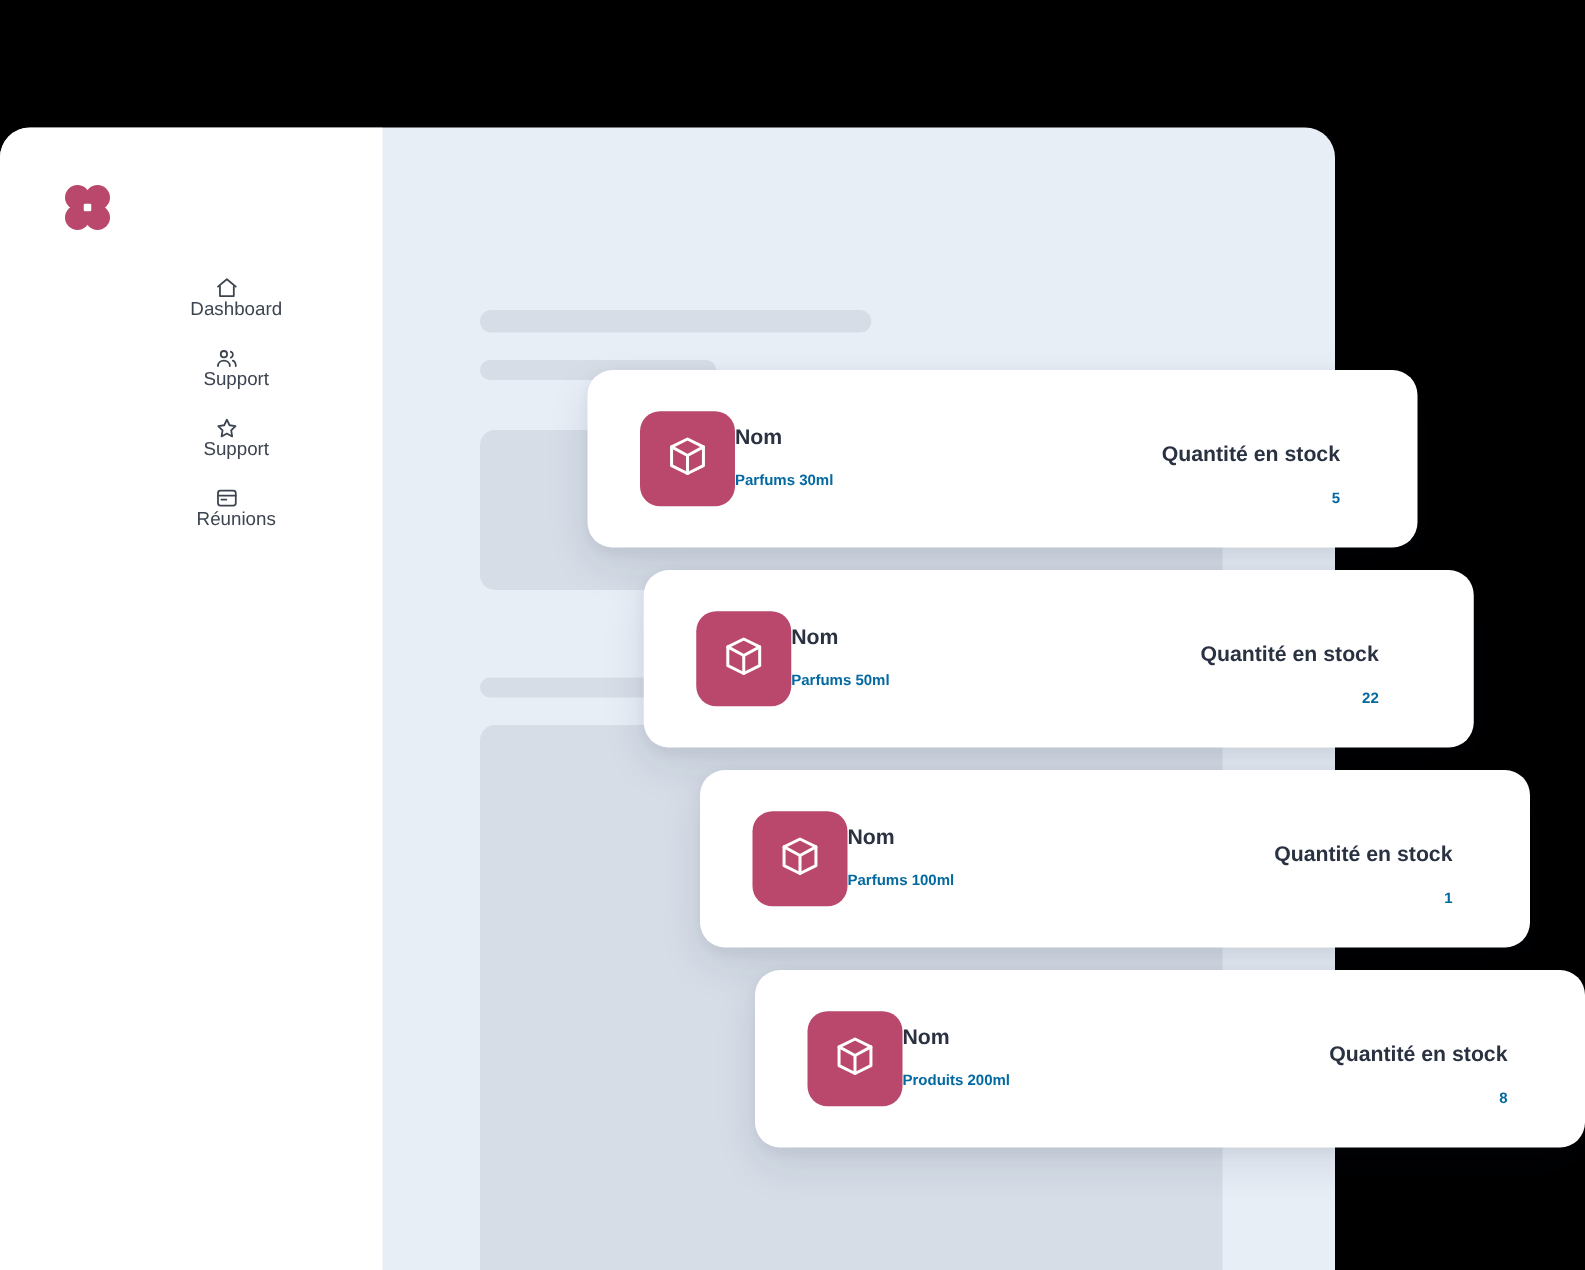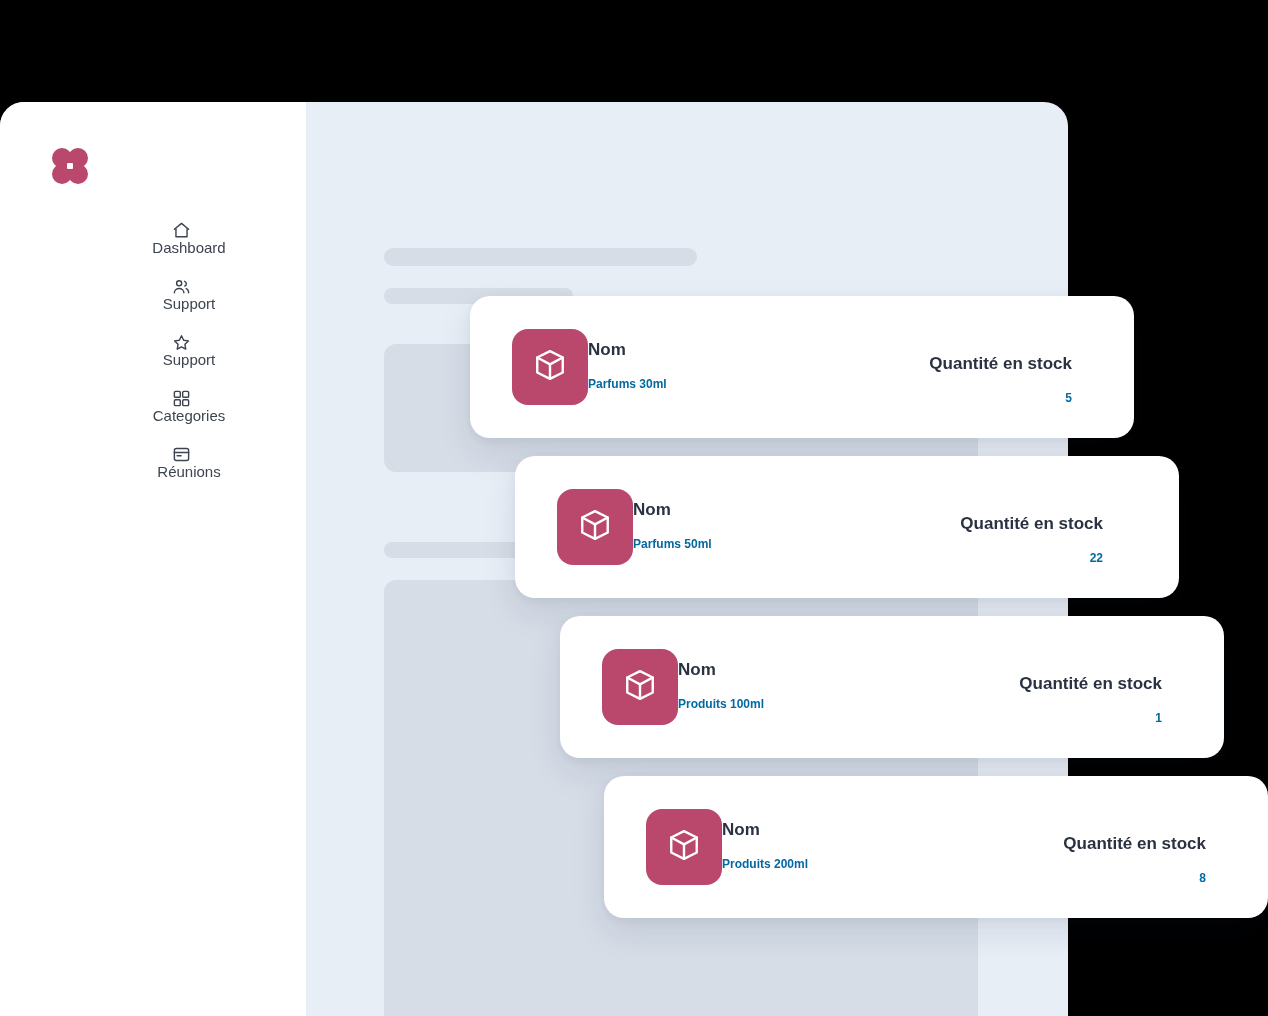--- a/index.html
+++ b/index.html
@@ -141,31 +141,20 @@
 
       <div class="nav-item">
         <span class="ic">
           <svg width="19" height="19" viewBox="0 0 24 24" fill="none" stroke="currentColor" stroke-width="1.8" stroke-linecap="round" stroke-linejoin="round">
             <path d="m12 3.5 2.7 5.6 6 .9-4.35 4.3 1.03 6.1L12 17.5l-5.38 2.9 1.03-6.1L3.3 10l6-.9L12 3.5Z"></path>
           </svg>
         </span>
         <span class="lbl">Support</span>
       </div>
 
-      <div class="nav-item">
-        <span class="ic">
-          <svg width="19" height="19" viewBox="0 0 24 24" fill="none" stroke="currentColor" stroke-width="1.8" stroke-linejoin="round">
-            <rect x="3" y="3" width="7.5" height="7.5" rx="1.5"></rect>
-              <rect x="13.5" y="3" width="7.5" height="7.5" rx="1.5"></rect>
-            <rect x="3" y="13.5" width="7.5" height="7.5" rx="1.5"></rect>
-              <rect x="13.5" y="13.5" width="7.5" height="7.5" rx="1.5"></rect>
-          </svg>
-        </span>
-        <span class="lbl">Categories</span>
-      </div>
 
       <div class="nav-item">
         <span class="ic">
           <svg width="19" height="19" viewBox="0 0 24 24" fill="none" stroke="currentColor" stroke-width="1.8" stroke-linecap="round" stroke-linejoin="round">
             <rect x="3" y="4.5" width="18" height="15" rx="2.5"></rect>
               <path d="M3 9.5h18"></path>
               <path d="M6.5 13.5h5"></path>
           </svg>
         </span>
         <span class="lbl">Réunions</span>
@@ -234,21 +223,21 @@
       <svg width="36" height="36" viewBox="0 0 24 24" fill="none" stroke="#ffffff" stroke-width="1.6" stroke-linecap="round" stroke-linejoin="round">
         <path d="M12 2.8 20.5 7v10L12 21.2 3.5 17V7L12 2.8Z"></path>
           <path d="M3.5 7 12 11.6 20.5 7"></path>
           <path d="M12 11.6v9.6"></path>
       </svg>
     </span>
   </div>
   <div class="fields">
     <div class="col col-name">
       <span class="hd">Nom</span>
-      <span class="vl">Produits 100ml</span>
+      <span class="vl">Parfums 100ml</span>
     </div>
     <div class="col col-qty">
       <span class="hd">Quantité en stock</span>
       <span class="vl">1</span>
     </div>
   </div>
 </div>
 
 <div class="card" id="card4">
   <div class="thumb">

